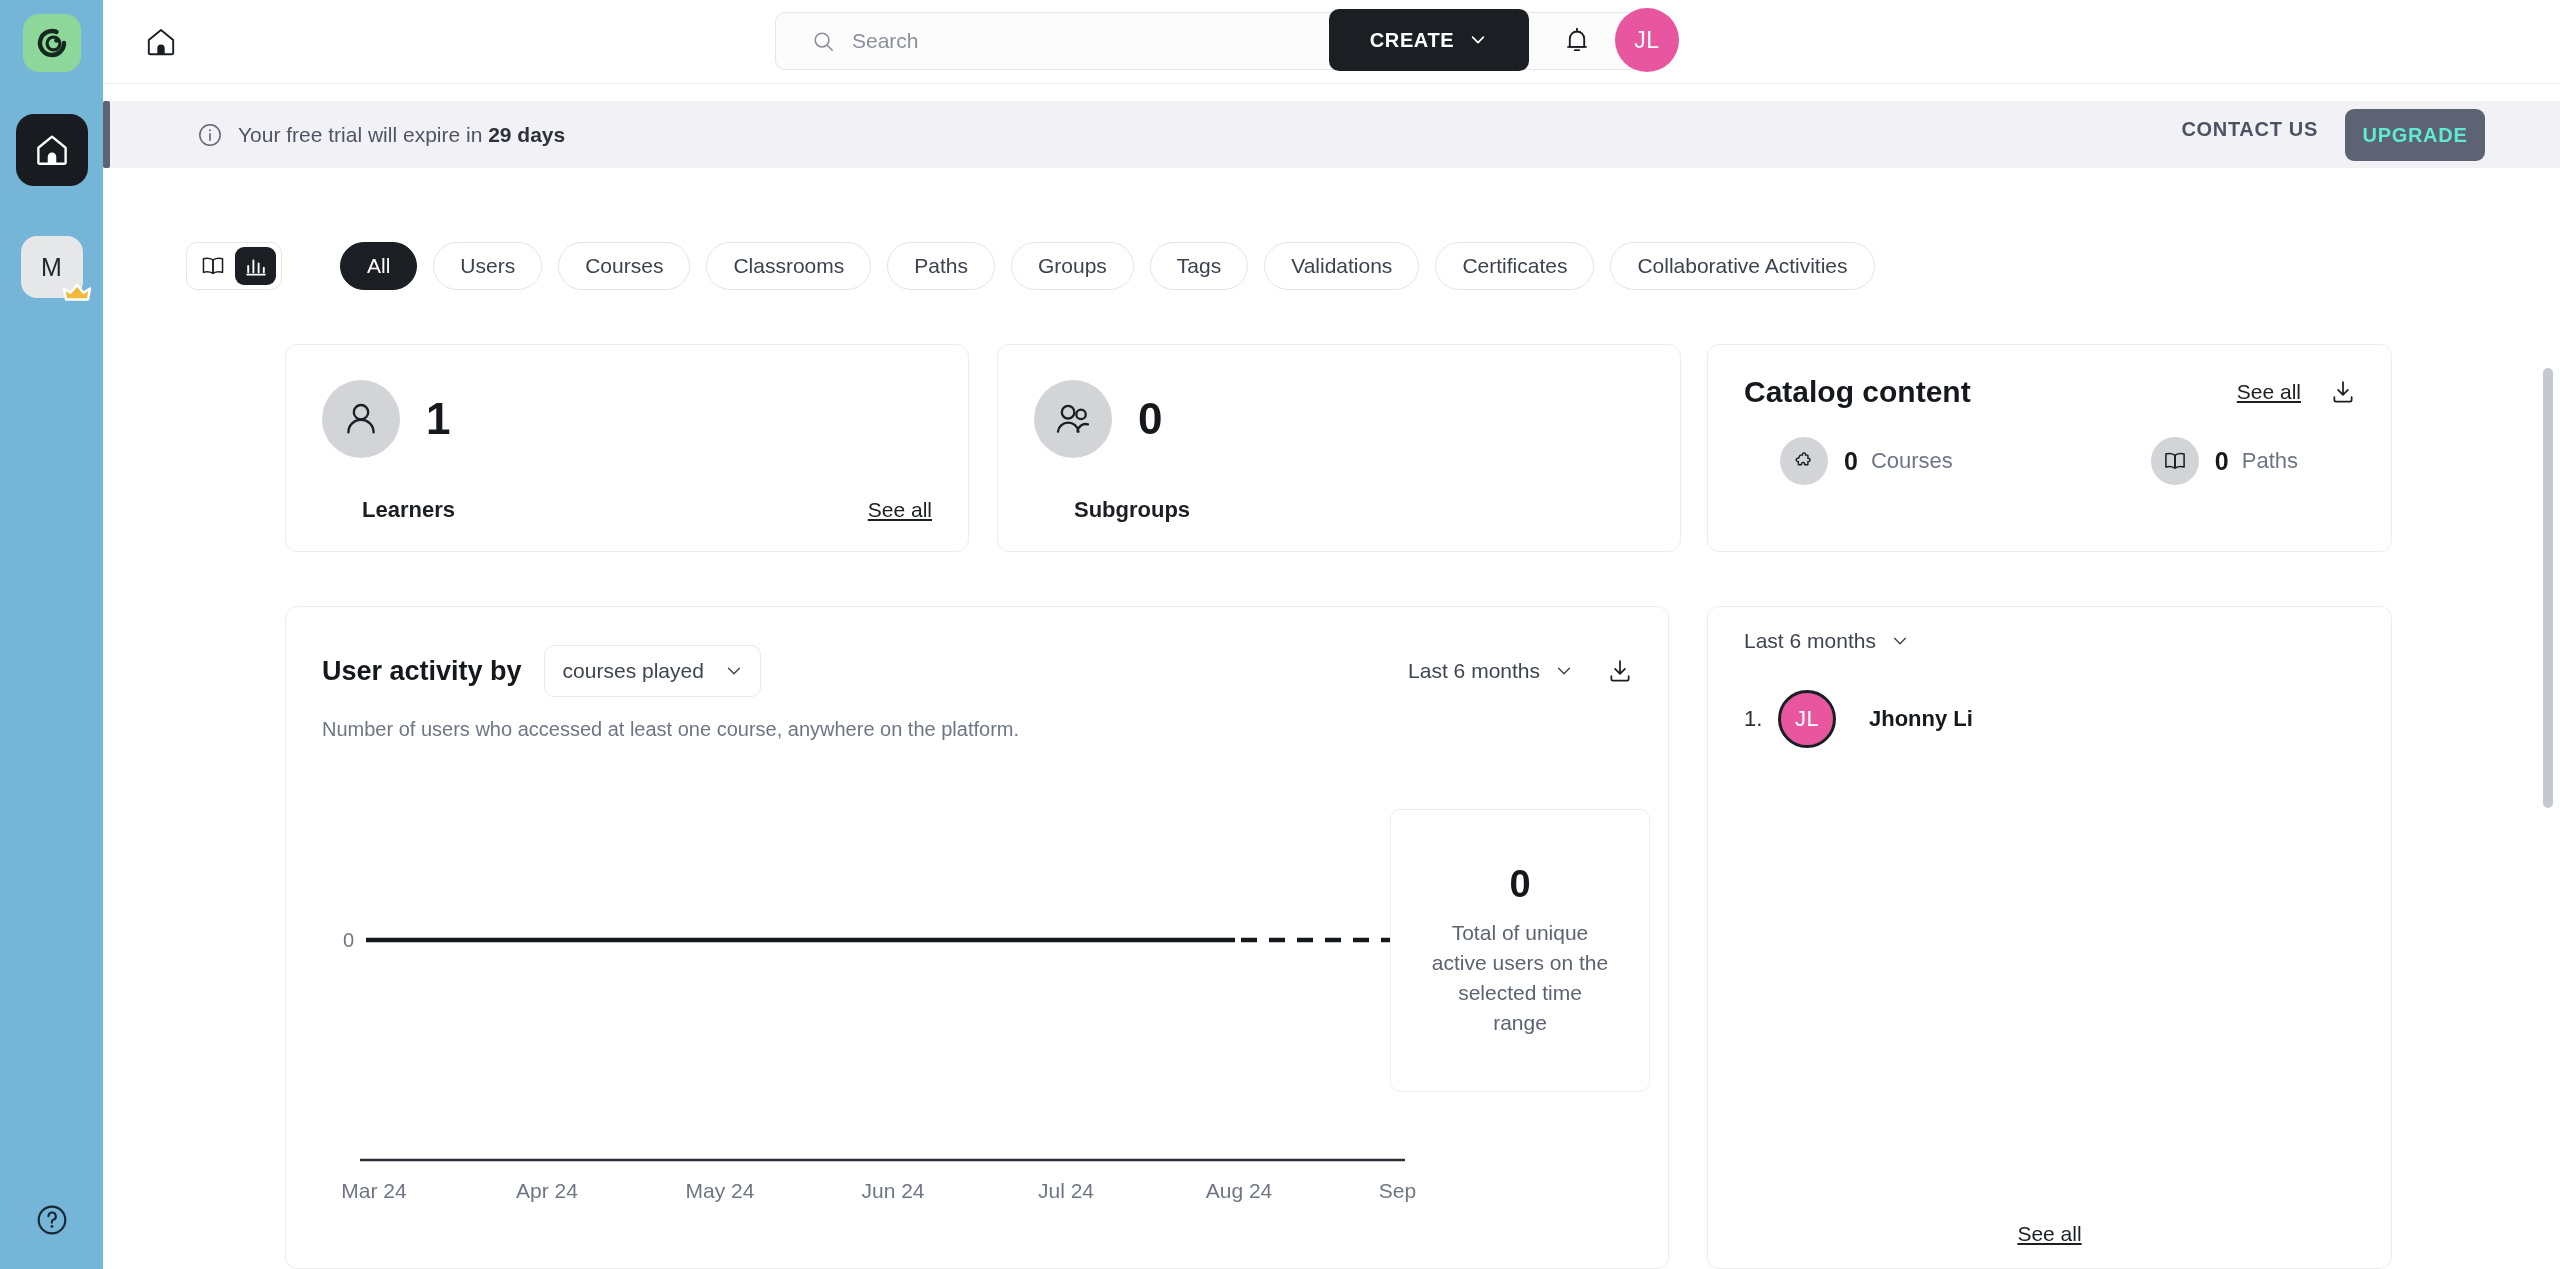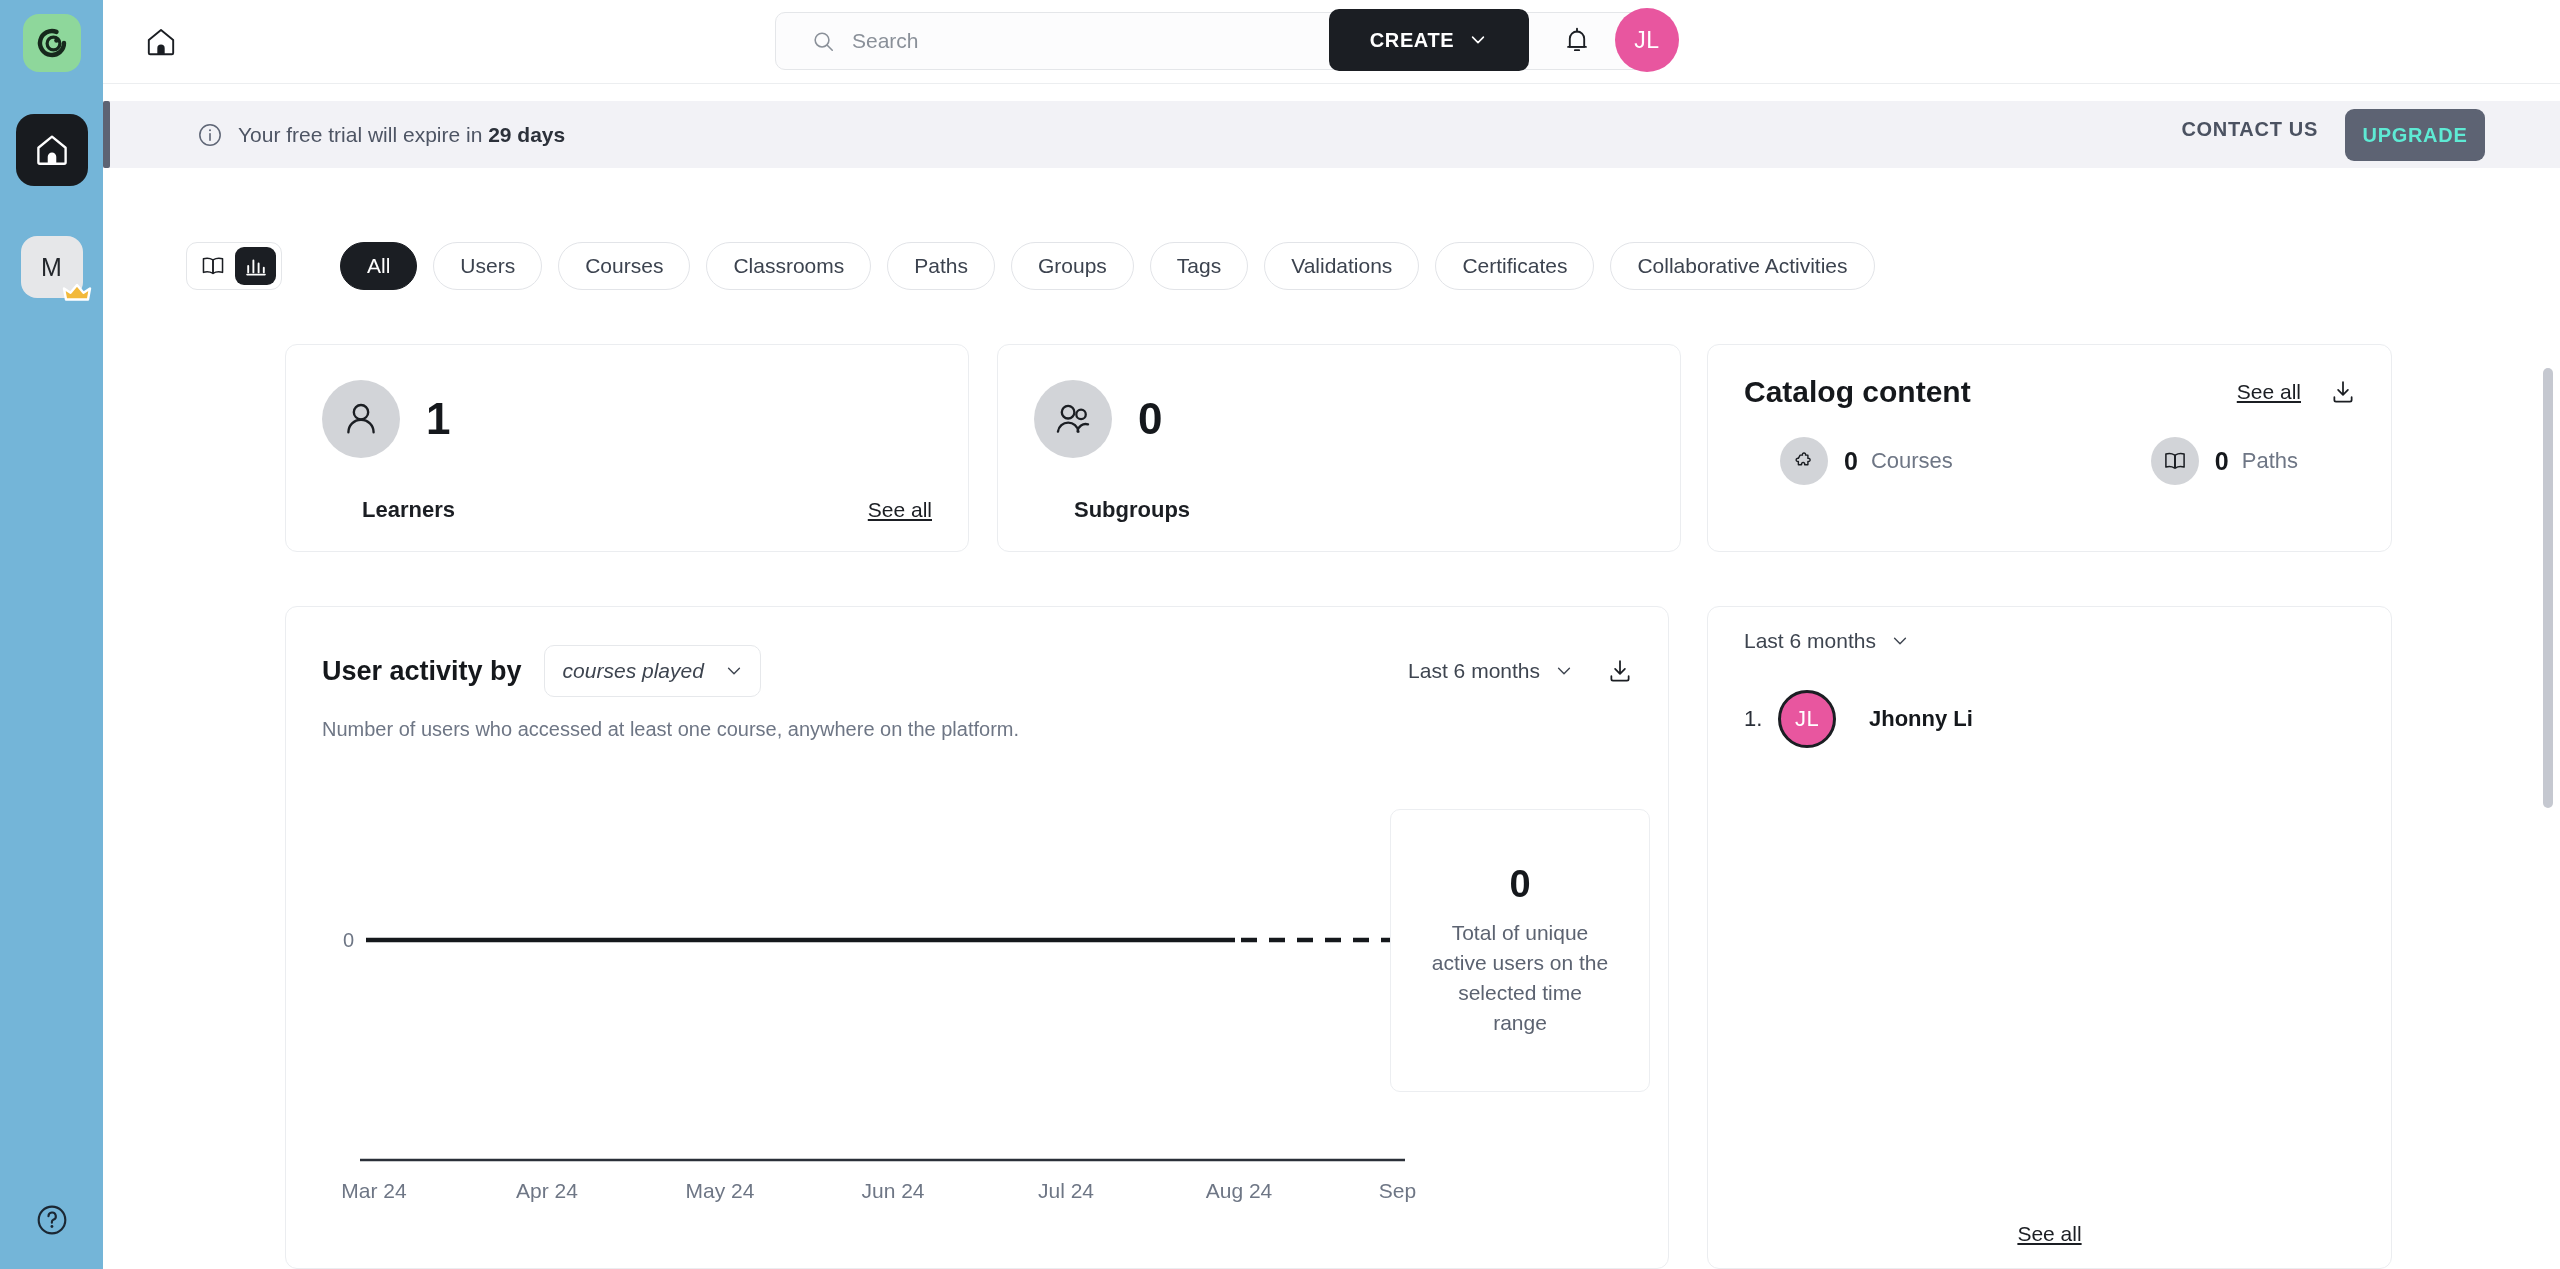--- a/index.html
+++ b/index.html
@@ -207,21 +207,21 @@
   .cat-lbl { margin-left: 13px; font-size: 22px; color: #6e7685; }
 
   
   #activity-card { left: 285px; top: 606px; width: 1384px; height: 663px; }
   #activity-head { display: flex; align-items: center; padding: 38px 34px 0 36px; }
   #activity-title { font-size: 27px; font-weight: 700; color: #15181c; }
   #metric-select {
     margin-left: 22px; height: 52px; padding: 0 16px 0 18px;
     border: 1px solid #e6e8eb; border-radius: 10px; background: #fff;
     display: flex; align-items: center; gap: 20px; cursor: pointer;
-    font-size: 21px; color: #3e4550; font-style: italic;
+    font-size: 21px; color: #3e4550;
   }
   #activity-head .spacer { flex: 1; }
   #range-select {
     display: flex; align-items: center; gap: 14px; cursor: pointer;
     font-size: 21px; color: #3e4550; background: none; border: none;
     font-family: "Liberation Sans", sans-serif;
     margin-right: 32px;
   }
   #activity-subtitle {
     margin: 21px 0 0 36px; font-size: 20px; color: #6e7685;

